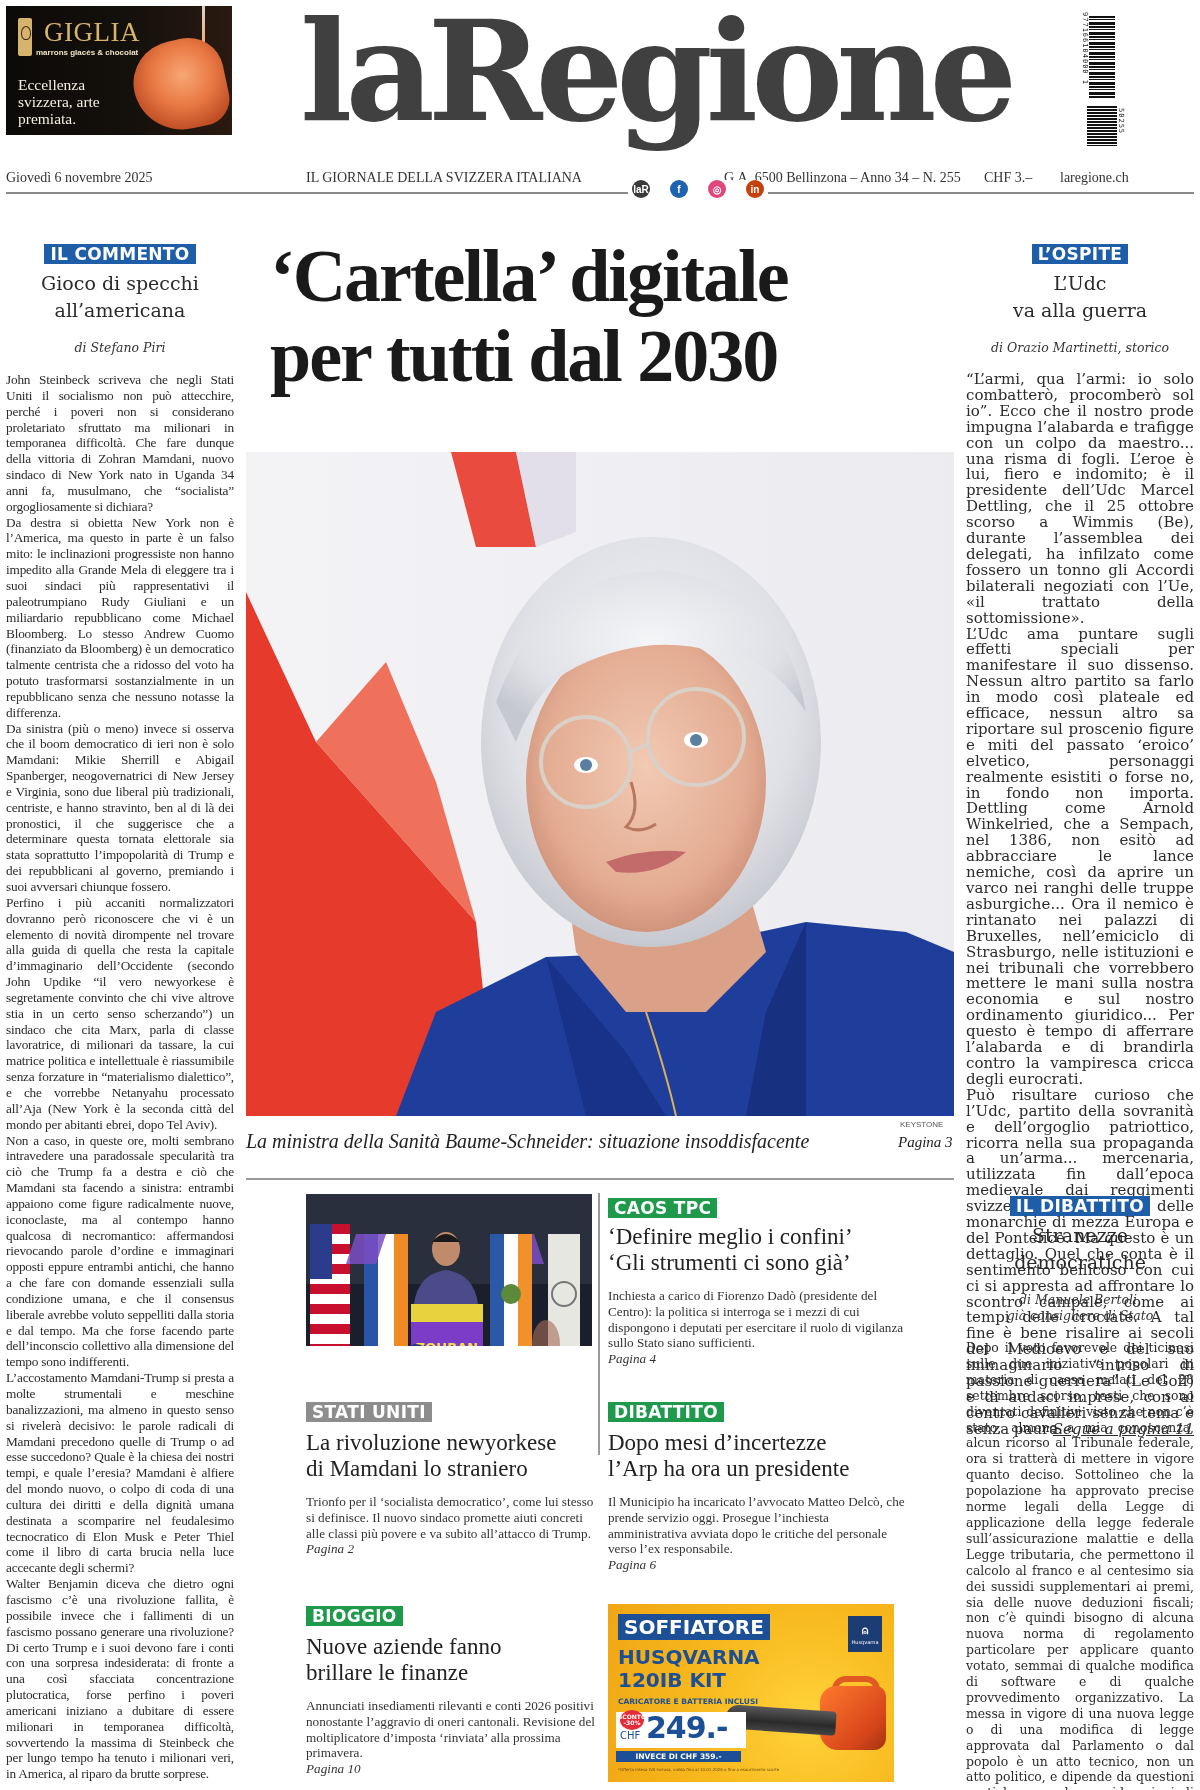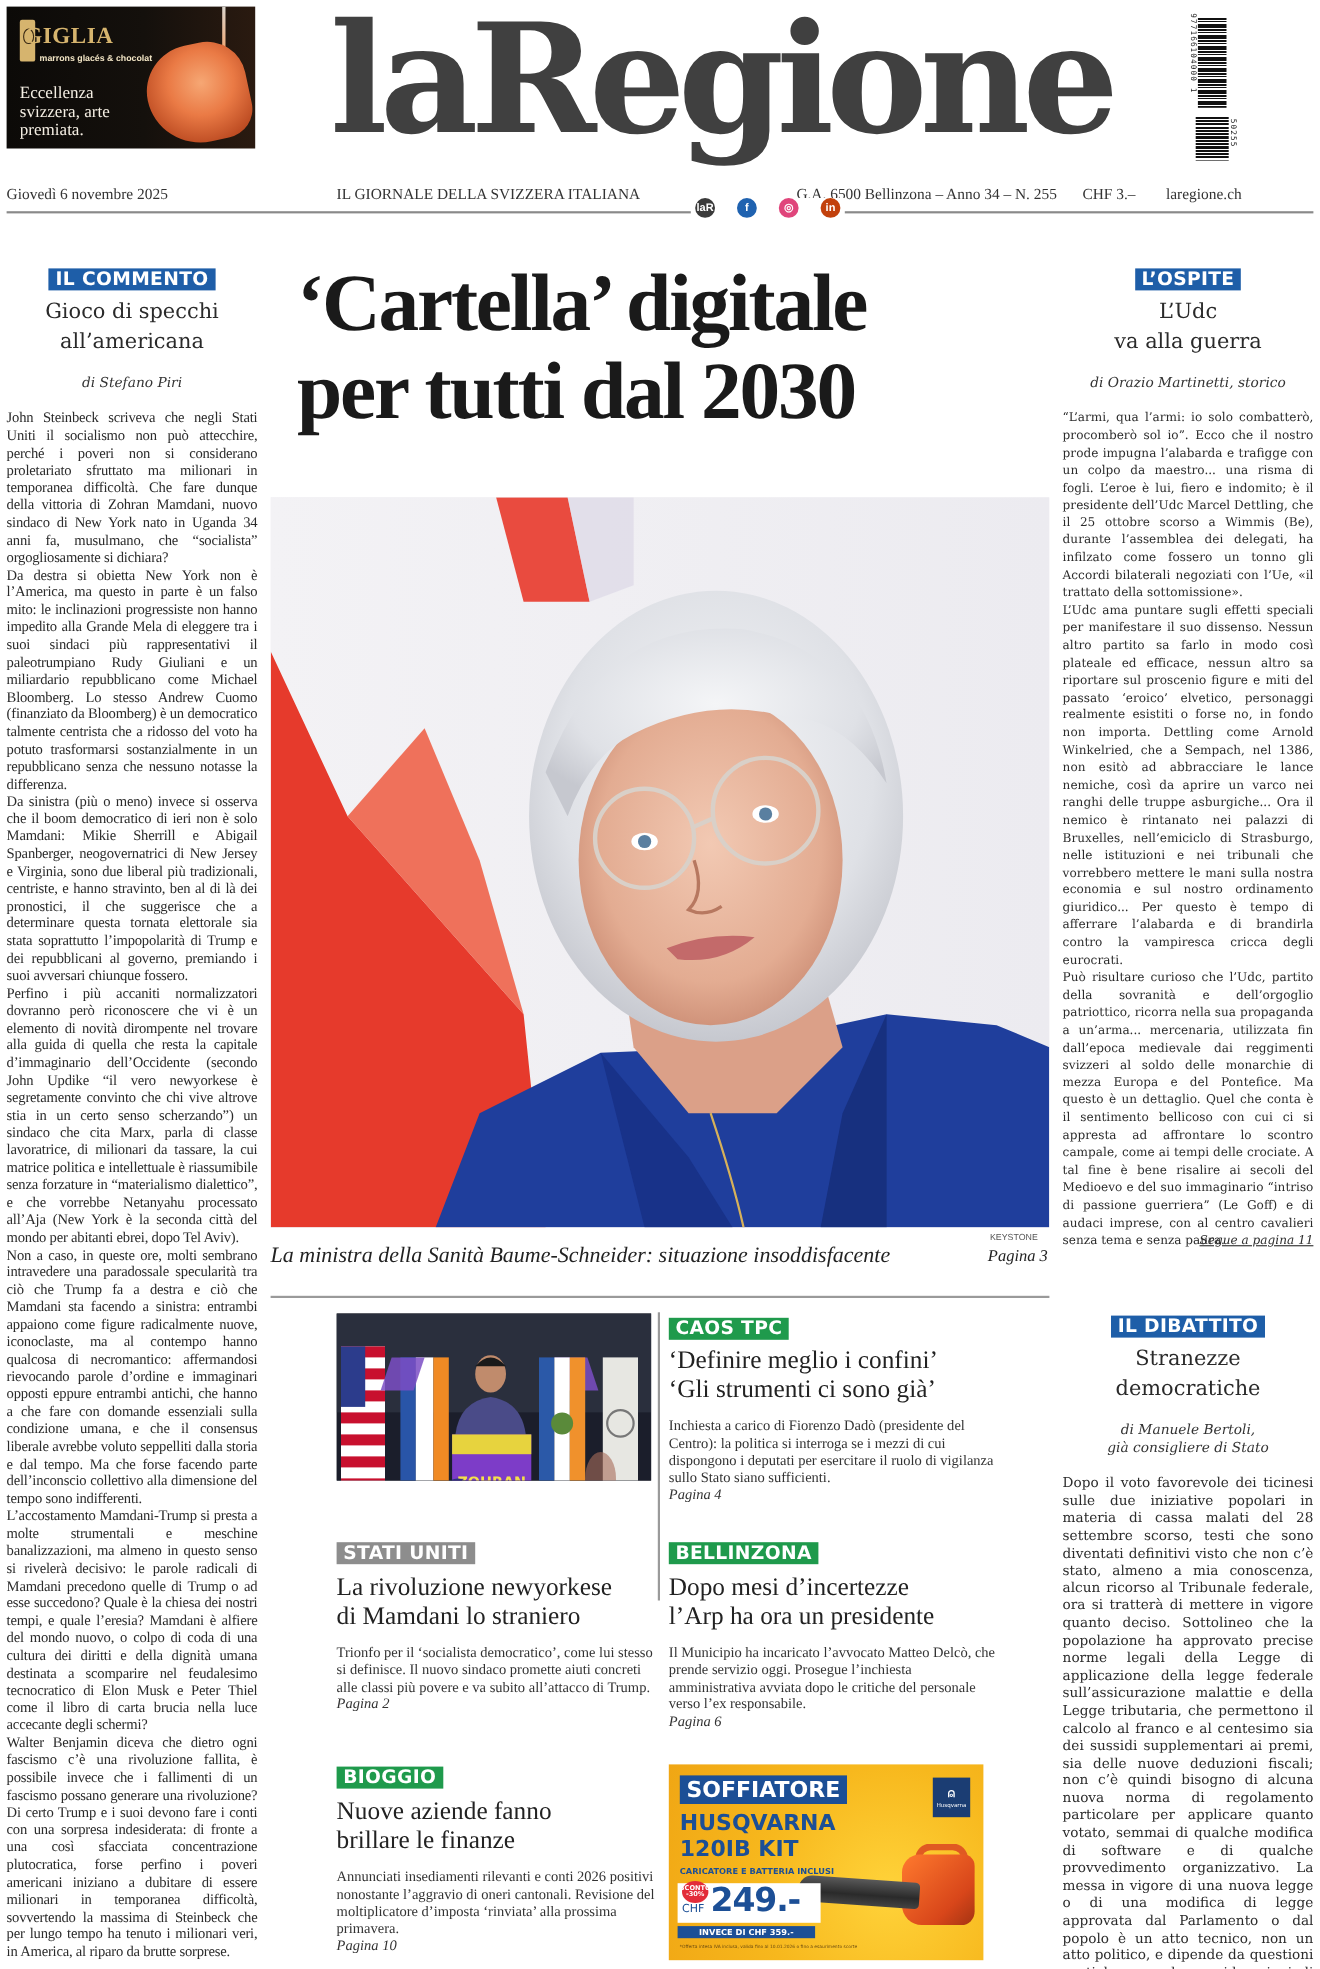--- a/index.html
+++ b/index.html
@@ -4,21 +4,21 @@
 <style>
   * { box-sizing: border-box; margin: 0; padding: 0; }
   html, body { width: 1200px; height: 1790px; background: #fff; overflow: hidden; }
   body { position: relative; font-family: "DejaVu Serif", "Liberation Serif", serif; color: #222; }
   .abs { position: absolute; }
 
   
   .ad-giglia { left: 6px; top: 6px; width: 226px; height: 129px; background: linear-gradient(90deg,#0c0a08 0%,#14100c 55%,#2a1a10 100%); overflow: hidden; }
   .giglia-logo-box { position:absolute; left:12px; top:12px; width:14px; height:38px; background:#d6b46e; border-radius:2px; }
   .giglia-logo-box:after { content:""; position:absolute; left:3px; top:8px; width:8px; height:12px; border:1.5px solid #3a2a14; border-radius:50% 50% 45% 45%; }
-  .giglia-name { position:absolute; left:16px; top:12px; font-family:"Liberation Serif",serif; font-size:21px; color:#d6b46e; letter-spacing:0.5px; line-height:28px;font-weight:bold; }
+  .giglia-name { position:absolute; left:38px; top:12px; font-family:"Liberation Serif",serif; font-size:27px; color:#d6b46e; letter-spacing:0.5px; line-height:28px; }
   .giglia-sub { position:absolute; left:30px; top:42px; font-family:"Liberation Sans",sans-serif; font-size:8px; color:#f1e4c4; font-weight:bold; }
   .giglia-tag { position:absolute; left:12px; top:70px; font-family:"Liberation Serif",serif; font-size:15.5px; line-height:17px; color:#f5efe4; width:110px; }
   .giglia-fruit { position:absolute; left:128px; top:34px; width:92px; height:90px; border-radius:48% 40% 30% 55%; background: radial-gradient(circle at 55% 40%, #f6a774 0%, #ea7a45 40%, #b8471f 80%, #6a2410 100%); transform: rotate(-12deg); }
   .giglia-drip { position:absolute; left:196px; top:0; width:3px; height:44px; background:linear-gradient(#d9d4cc,#f2a36a); }
 
   .masthead { left: 300px; top: 2px; width: 720px; height: 140px; font-family: "DejaVu Serif", serif; font-weight: bold; font-size: 138px; letter-spacing: -7px; color: #404040; line-height: 140px; white-space: nowrap; }
   .barcode { left: 1083px; top: 8px; width: 38px; height: 138px; }
   .barcode-bars { position:absolute; left:6px; top:8px; width:26px; height:82px;
     background: repeating-linear-gradient(180deg,#111 0 2px,#fff 2px 3px,#111 3px 4px,#fff 4px 6px,#111 6px 9px,#fff 9px 10px); }
   .barcode-bars2 { position:absolute; left:4px; top:98px; width:30px; height:40px;
@@ -264,21 +264,21 @@
   <span class="kicker grey">STATI UNITI</span>
   <div class="story-title" style="margin-top:8px;">
     <div>La rivoluzione newyorkese</div>
     <div>di Mamdani lo straniero</div>
   </div>
   <div class="story-body" style="margin-top:12px;">Trionfo per il ‘socialista democratico’, come lui stesso si definisce. Il nuovo sindaco promette aiuti concreti alle classi più povere e va subito all’attacco di Trump.</div>
   <div class="story-page">Pagina 2</div>
 </div>
 
 <div class="abs" style="left:608px; top:1402px; width:300px;">
-  <span class="kicker green">BELLINZONA</span>
+  <span class="kicker green">DIBATTITO</span>
   <div class="story-title" style="margin-top:8px;">
     <div>Dopo mesi d’incertezze</div>
     <div>l’Arp ha ora un presidente</div>
   </div>
   <div class="story-body" style="margin-top:12px;">Il Municipio ha incaricato l’avvocato Matteo Delcò, che prende servizio oggi. Prosegue l’inchiesta amministrativa avviata dopo le critiche del personale verso l’ex responsabile.</div>
   <div class="story-page">Pagina 6</div>
 </div>
 
 <div class="abs" style="left:306px; top:1606px; width:290px;">
   <span class="kicker green">BIOGGIO</span>
@@ -314,21 +314,21 @@
 
 <div class="abs" style="left:966px; top:244px; width:228px;">
   <div class="col-head">
     <span class="kicker blue">L’OSPITE</span>
     <div class="col-title">
       <div>L’Udc</div>
       <div>va alla guerra</div>
     </div>
     <div class="col-author">di Orazio Martinetti, storico</div>
   </div>
-  <div class="col-body" style="margin-top:16px; font-size:11px; line-height:15.9px;">
+  <div class="col-body" style="margin-top:16px; font-size:15px; line-height:15.9px;">
     <p>“L’armi, qua l’armi: io solo combatterò, procomberò sol io”. Ecco che il nostro prode impugna l’alabarda e trafigge con un colpo da maestro... una risma di fogli. L’eroe è lui, fiero e indomito; è il presidente dell’Udc Marcel Dettling, che il 25 ottobre scorso a Wimmis (Be), durante l’assemblea dei delegati, ha infilzato come fossero un tonno gli Accordi bilaterali negoziati con l’Ue, «il trattato della sottomissione».</p>
     <p>L’Udc ama puntare sugli effetti speciali per manifestare il suo dissenso. Nessun altro partito sa farlo in modo così plateale ed efficace, nessun altro sa riportare sul proscenio figure e miti del passato ‘eroico’ elvetico, personaggi realmente esistiti o forse no, in fondo non importa. Dettling come Arnold Winkelried, che a Sempach, nel 1386, non esitò ad abbracciare le lance nemiche, così da aprire un varco nei ranghi delle truppe asburgiche... Ora il nemico è rintanato nei palazzi di Bruxelles, nell’emiciclo di Strasburgo, nelle istituzioni e nei tribunali che vorrebbero mettere le mani sulla nostra economia e sul nostro ordinamento giuridico... Per questo è tempo di afferrare l’alabarda e di brandirla contro la vampiresca cricca degli eurocrati.</p>
     <p>Può risultare curioso che l’Udc, partito della sovranità e dell’orgoglio patriottico, ricorra nella sua propaganda a un’arma... mercenaria, utilizzata fin dall’epoca medievale dai reggimenti svizzeri al soldo delle monarchie di mezza Europa e del Pontefice. Ma questo è un dettaglio. Quel che conta è il sentimento bellicoso con cui ci si appresta ad affrontare lo scontro campale, come ai tempi delle crociate. A tal fine è bene risalire ai secoli del Medioevo e del suo immaginario “intriso di passione guerriera” (Le Goff) e di audaci imprese, con al centro cavalieri senza tema e senza paura.</p>
     <span class="seg">Segue a pagina 11</span>
   </div>
 </div>
 
 <div class="abs" style="left:966px; top:1196px; width:228px;">
   <div class="col-head">
     <span class="kicker blue">IL DIBATTITO</span>

